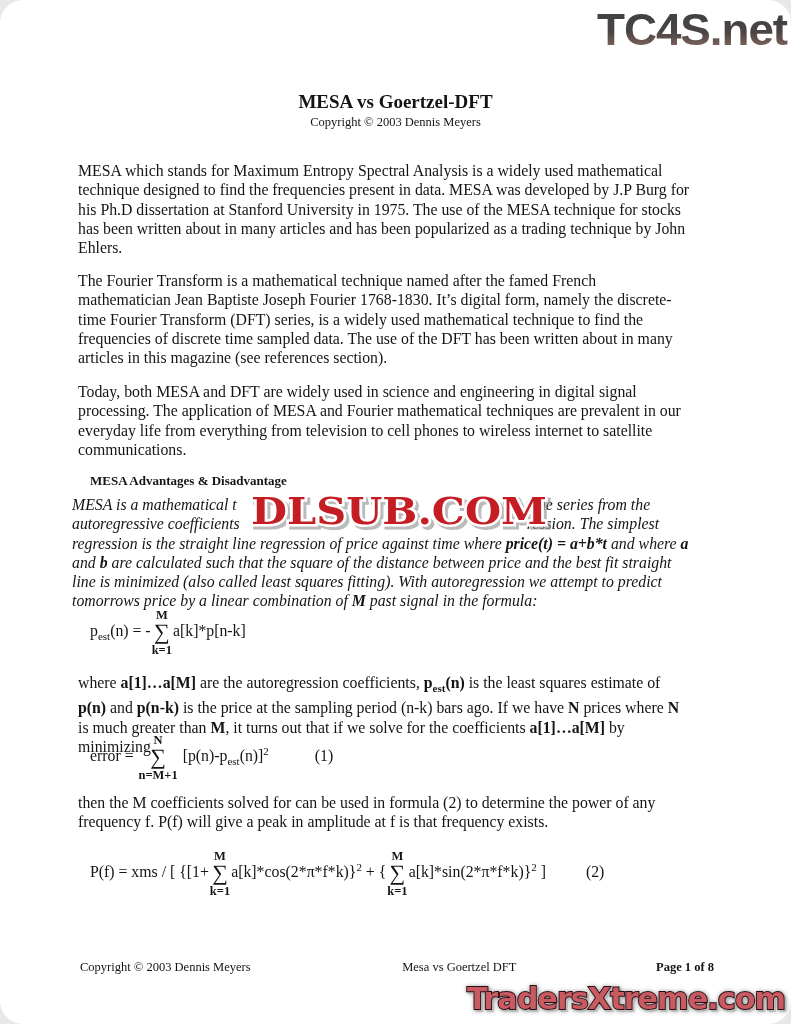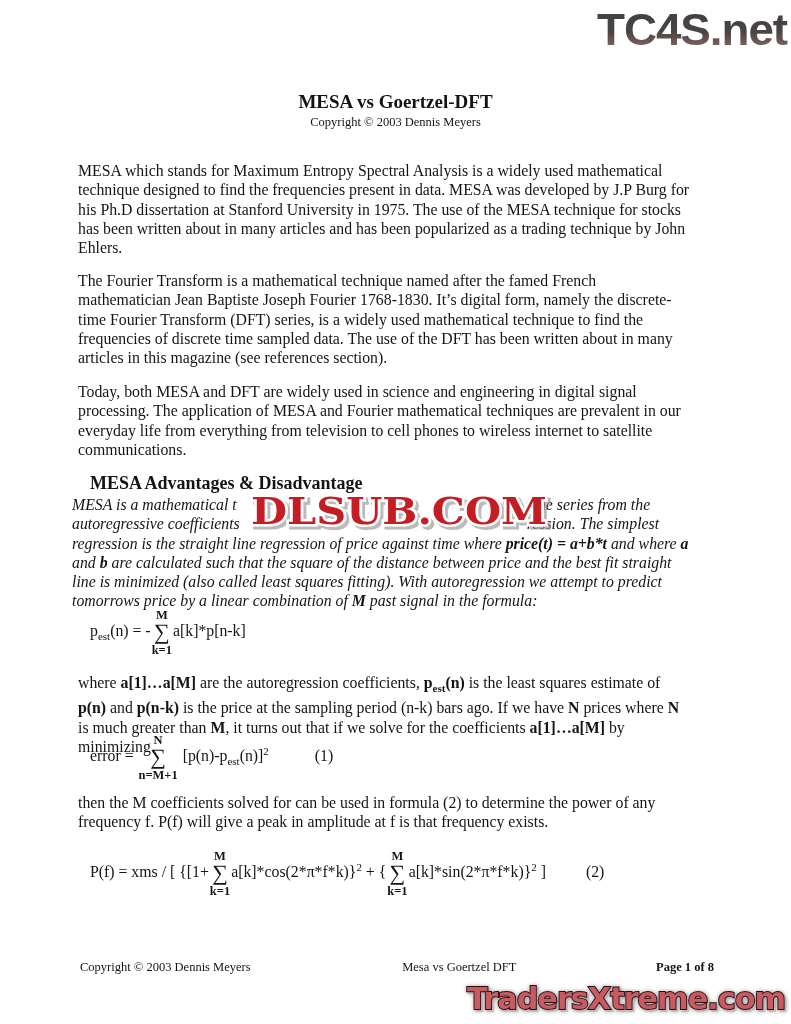--- a/index.html
+++ b/index.html
@@ -4,29 +4,30 @@
 <style>
   html,body{margin:0;padding:0;background:#e8e8e8;}
   .page{
     position:relative;
     width:791px;height:1024px;
     margin:0 auto;
     background:#ffffff;
     font-family:"Liberation Serif","DejaVu Serif",serif;
     color:#141414;
     overflow:hidden;
+    border-radius:23px;
   }
   
   .logo-tc4s{position:absolute;left:595px;top:4px;width:195px;height:50px;}
   .logo-tc4s text{font-family:"Liberation Sans","DejaVu Sans",sans-serif;font-weight:bold;font-size:44px;letter-spacing:-1px;}
   .title{position:absolute;top:91px;left:0;width:791px;text-align:center;font-size:19px;font-weight:bold;}
   .copyright{position:absolute;top:115px;left:0;width:791px;text-align:center;font-size:12.5px;}
   
   .para{position:absolute;left:78px;width:614px;font-size:15.8px;line-height:19.3px;text-align:left;}
-  .heading{position:absolute;left:90px;width:614px;font-size:18px;font-weight:bold;}
+  .heading{position:absolute;left:90px;width:614px;font-size:13px;font-weight:bold;}
   .linewrap{position:absolute;left:72px;width:650px;font-style:italic;}
   .linewrap .line{height:19.3px;line-height:19.3px;font-size:15.8px;white-space:nowrap;}
   .formula{position:absolute;left:90px;width:680px;font-size:15.8px;white-space:nowrap;}
   
   .b{font-weight:bold;margin-top:10px;}
   .sub{vertical-align:-4px;font-size:11px;}
   .sub.b{font-weight:bold;}
   .sup{vertical-align:6px;font-size:11px;}
   .gap{display:inline-block;height:1px;}
   .sum{display:inline-block;vertical-align:middle;text-align:center;line-height:1;margin:0 1px;}

